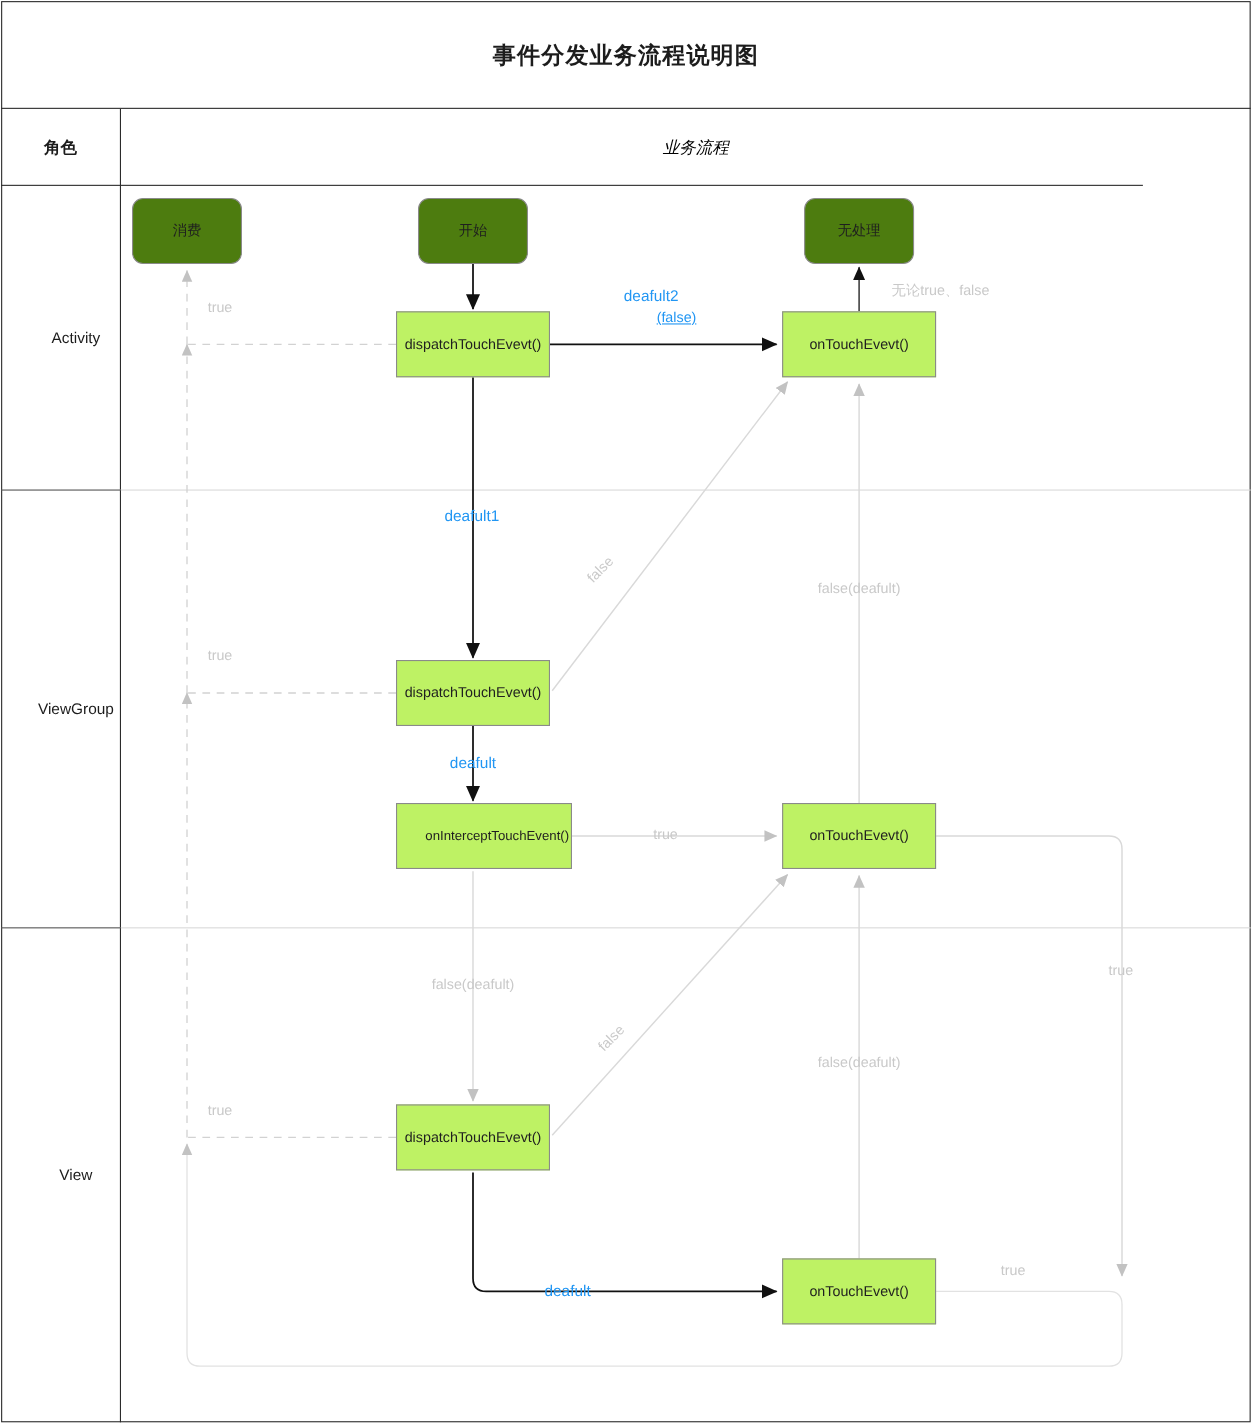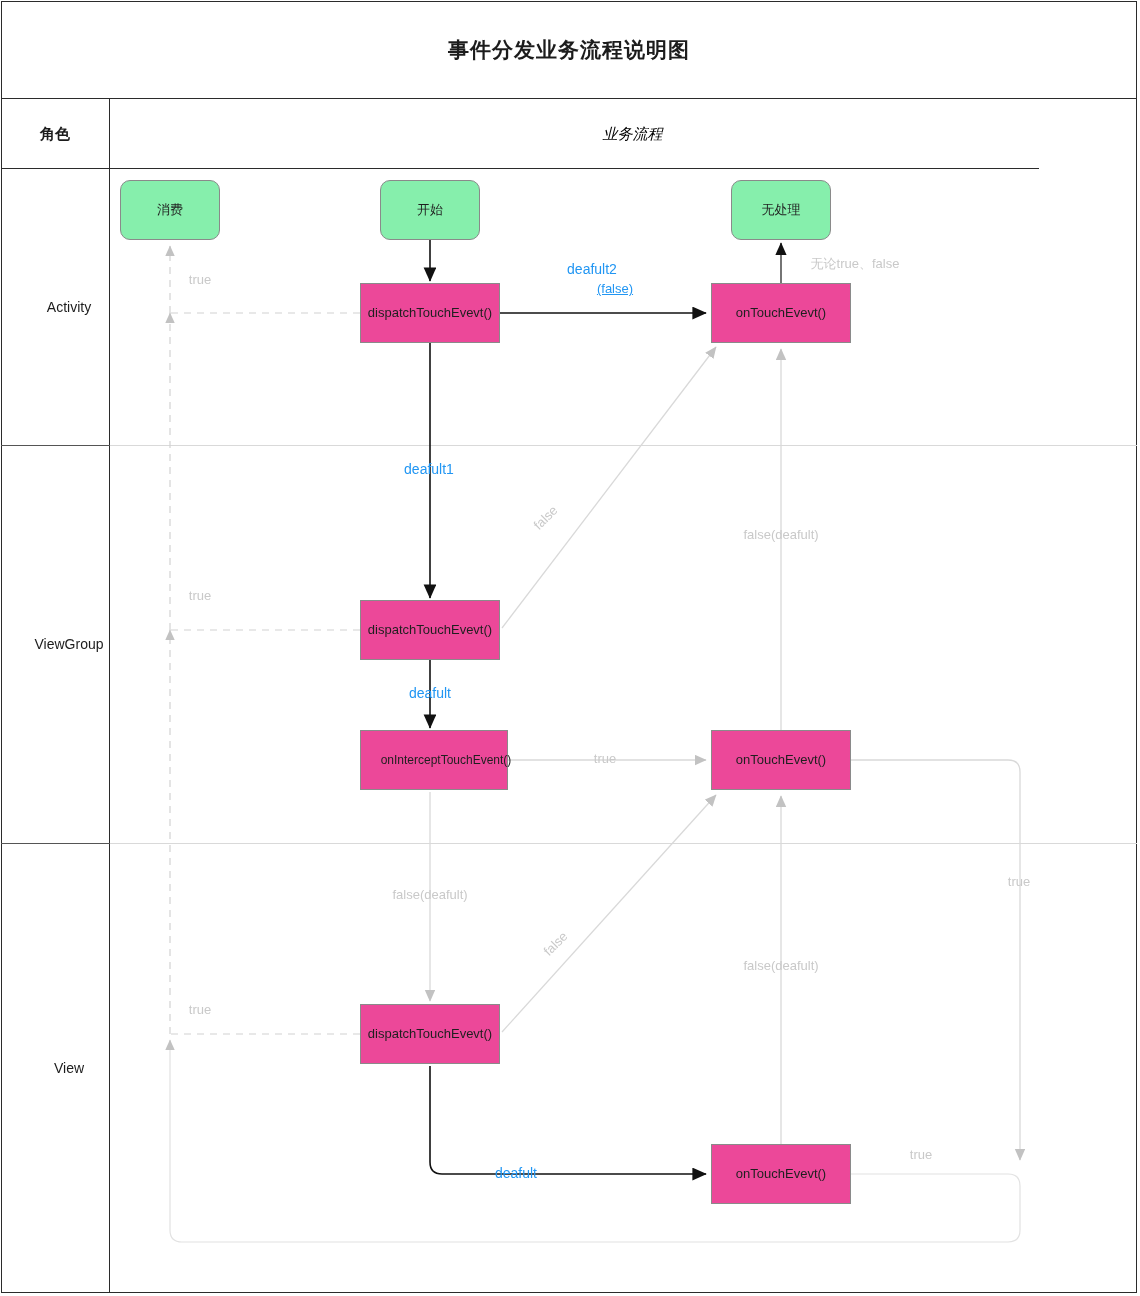--- a/index.html
+++ b/index.html
@@ -96,28 +96,28 @@
     width:1140px; height:1296px;
     pointer-events:none;
   }
 
   
   .node{
     position:absolute;
     box-sizing:border-box;
     display:flex;align-items:center;justify-content:center;
     text-align:center;
-    background:#ec4899;
+    background:#bef264;
     border:1px solid #8a8a8a;
     font-size:13px;
     color:#1f1f1f;
     line-height:1.2;
   }
   .node.term{
-    background:#86efac;
+    background:#4d7c0f;
     border:1px solid #8a8a8a;
     border-radius:10px;
     font-size:13px;
     color:#1f1f1f;
   }
 
   
   .lbl{
     position:absolute;
     font-size:13px;
@@ -208,21 +208,21 @@
   <div class="node term" style="left:380px;top:180px;width:100px;height:60px;">开始</div>
 
   <div class="node term" style="left:731px;top:180px;width:100px;height:60px;">无处理</div>
 
   <div class="node" style="left:360px;top:283px;width:140px;height:60px;">dispatchTouchEvevt()</div>
 
   <div class="node" style="left:711px;top:283px;width:140px;height:60px;">onTouchEvevt()</div>
 
   <div class="node" style="left:360px;top:600px;width:140px;height:60px;">dispatchTouchEvevt()</div>
 
-  <div class="node" style="left:360px;top:730px;width:148px;height:60px;font-size:12px;padding-left:24px;">onInterceptTouchEvent()</div>
+  <div class="node" style="left:360px;top:730px;width:160px;height:60px;font-size:12px;padding-left:24px;">onInterceptTouchEvent()</div>
 
   <div class="node" style="left:711px;top:730px;width:140px;height:60px;">onTouchEvevt()</div>
 
   <div class="node" style="left:360px;top:1004px;width:140px;height:60px;">dispatchTouchEvevt()</div>
 
   <div class="node" style="left:711px;top:1144px;width:140px;height:60px;">onTouchEvevt()</div>
 
   <div class="lbl grey center" style="left:200px;top:272px;">true</div>
 
   <div class="lbl blue center big" style="left:592px;top:261px;">deafult2</div>

